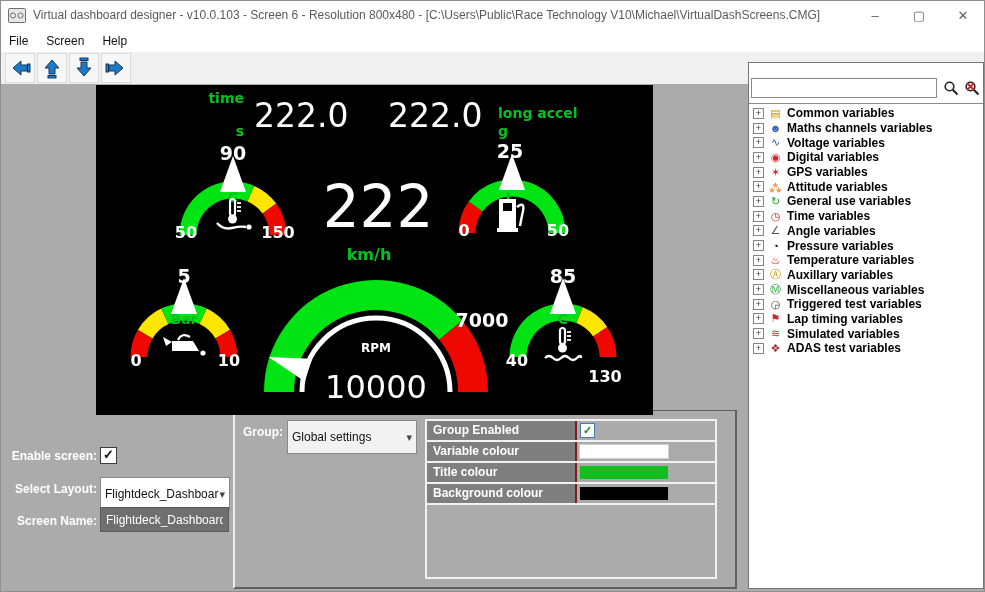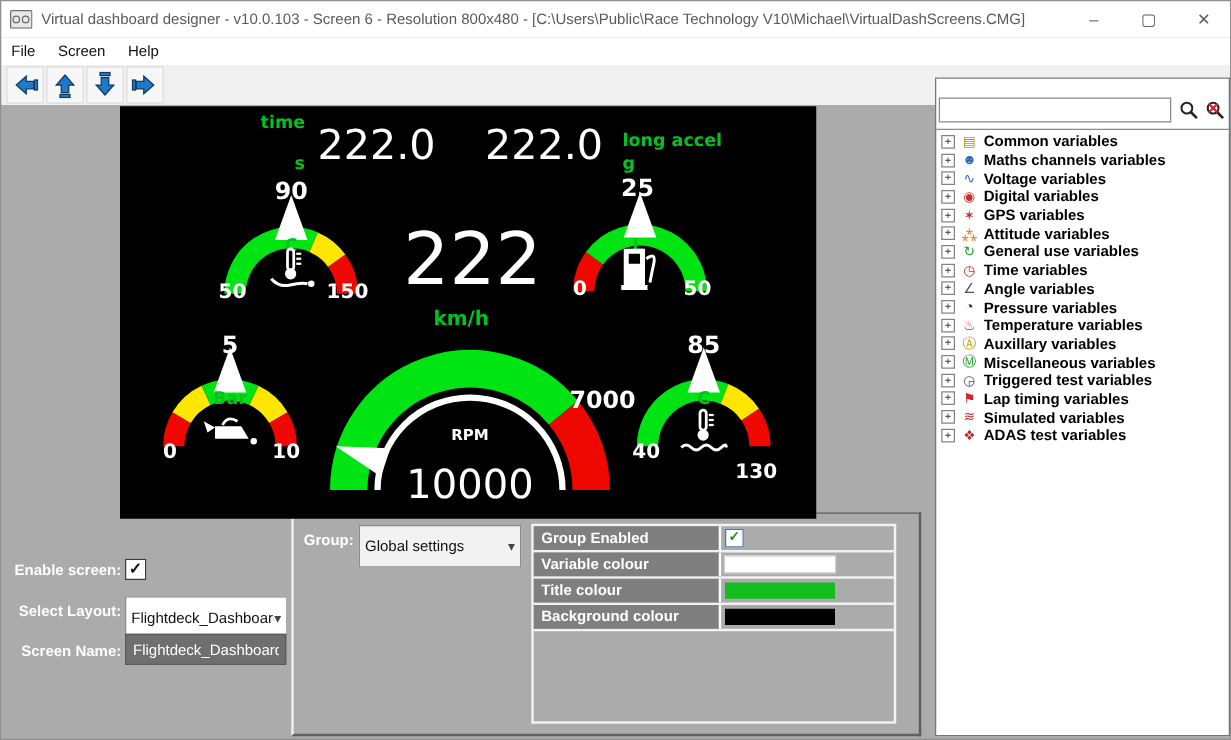--- a/index.html
+++ b/index.html
@@ -34,21 +34,21 @@
   .combo{position:absolute;background:#f2f2f2;border:1px solid #8a8a8a;display:flex;align-items:center;
          justify-content:space-between;font-size:12px;color:#111;padding:16px 4px;box-sizing:border-box;overflow:hidden;}
   .group-combo{left:52px;top:9px;width:130px;height:22px;}
   .chev{color:#444;font-size:11px;flex-shrink:0;}
   .chev::after{content:"▾";}
   .combo .val{white-space:nowrap;overflow:hidden;}
 
   .prop-grid{position:absolute;left:190px;top:8px;width:292px;height:160px;border:2px solid #f2f2f2;
              background:#ababab;box-sizing:border-box;}
   .prop-row{display:flex;height:19px;border-bottom:2px solid #f2f2f2;}
-  .prop-label{width:150px;background:#7f7f7f;border-right:2px solid #ffffff;color:#fff;font-weight:bold;
+  .prop-label{width:150px;background:#7f7f7f;border-right:2px solid #7f1d1d;color:#fff;font-weight:bold;
               font-size:12px;padding:2px 0 10px 6px;box-sizing:border-box;white-space:nowrap;flex-shrink:0;}
   .prop-value{flex:1;display:flex;align-items:center;padding-left:3px;}
   .prop-swatch{width:88px;height:13px;}
   .prop-checkbox{width:13px;height:13px;background:#fff;border:1px solid #4a7ab5;color:#169416;
                  font-size:11px;font-weight:bold;line-height:12px;text-align:center;}
 
   
   .form-label{position:absolute;left:6px;width:91px;text-align:right;color:#fff;font-weight:bold;font-size:12px;}
   .checkbox{position:absolute;width:15px;height:15px;background:#fff;border:1px solid #3c3c3c;color:#111;
             font-size:13px;font-weight:bold;line-height:14px;text-align:center;}

